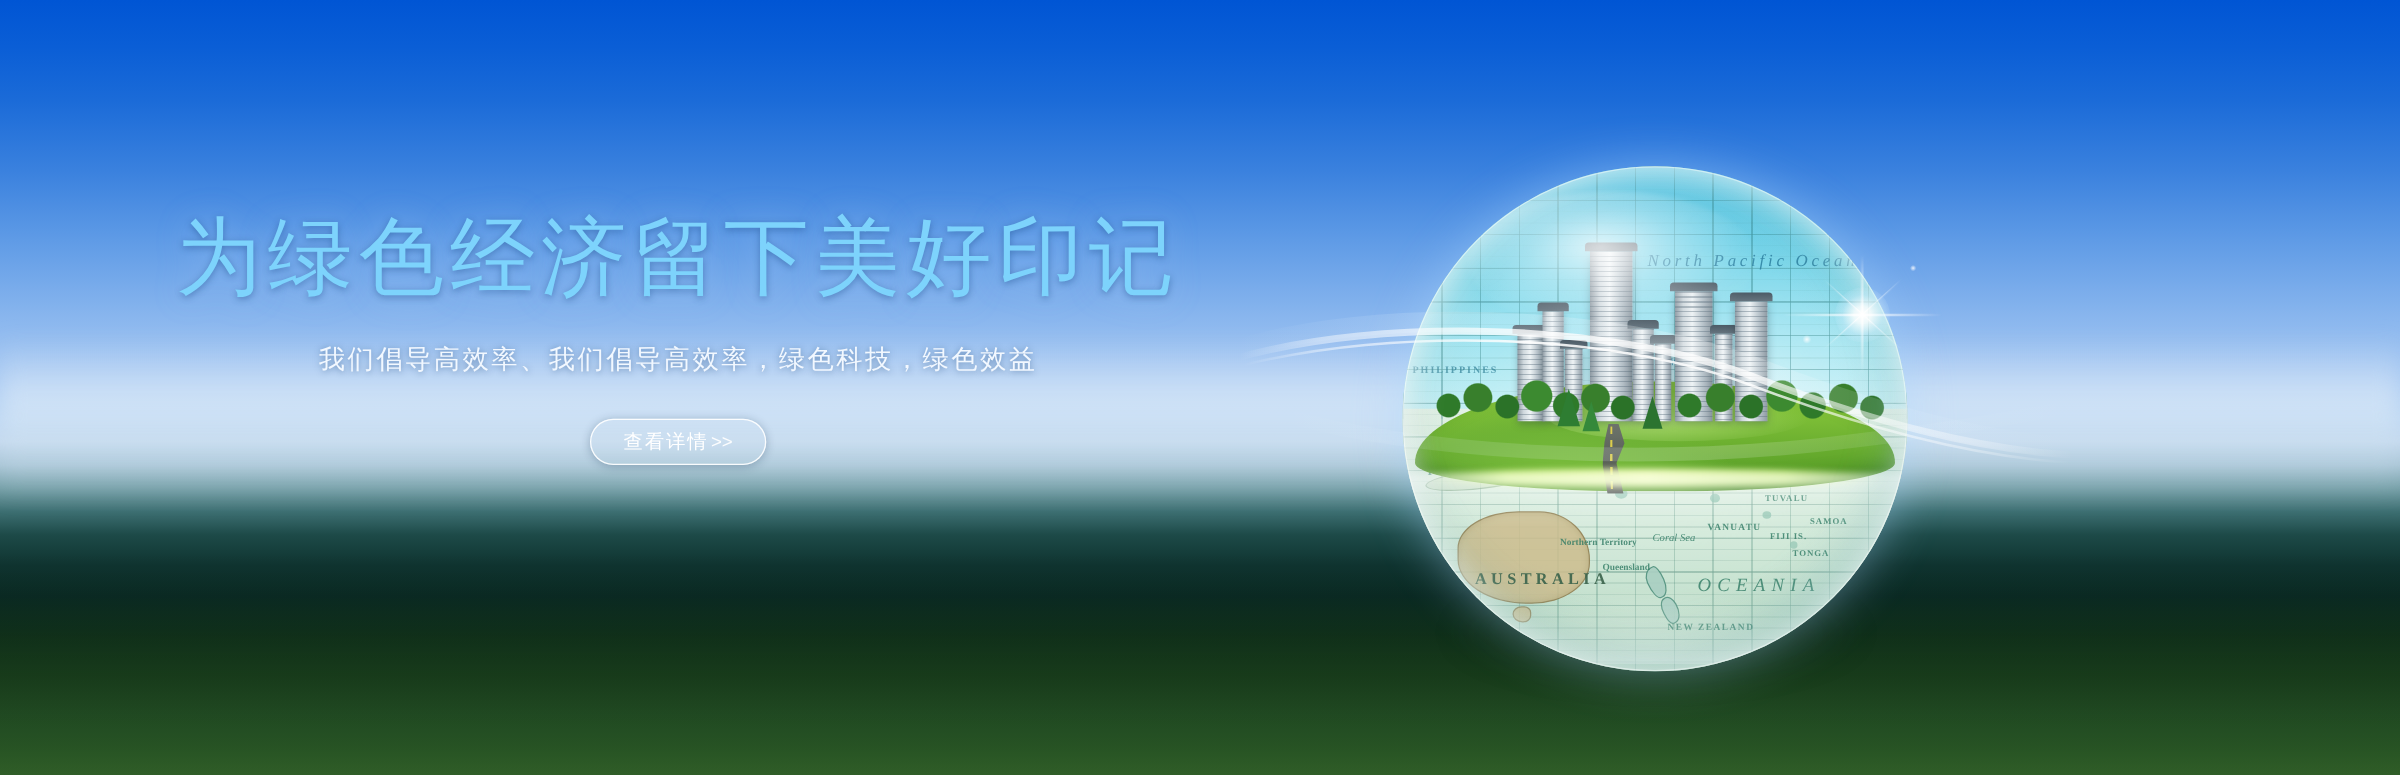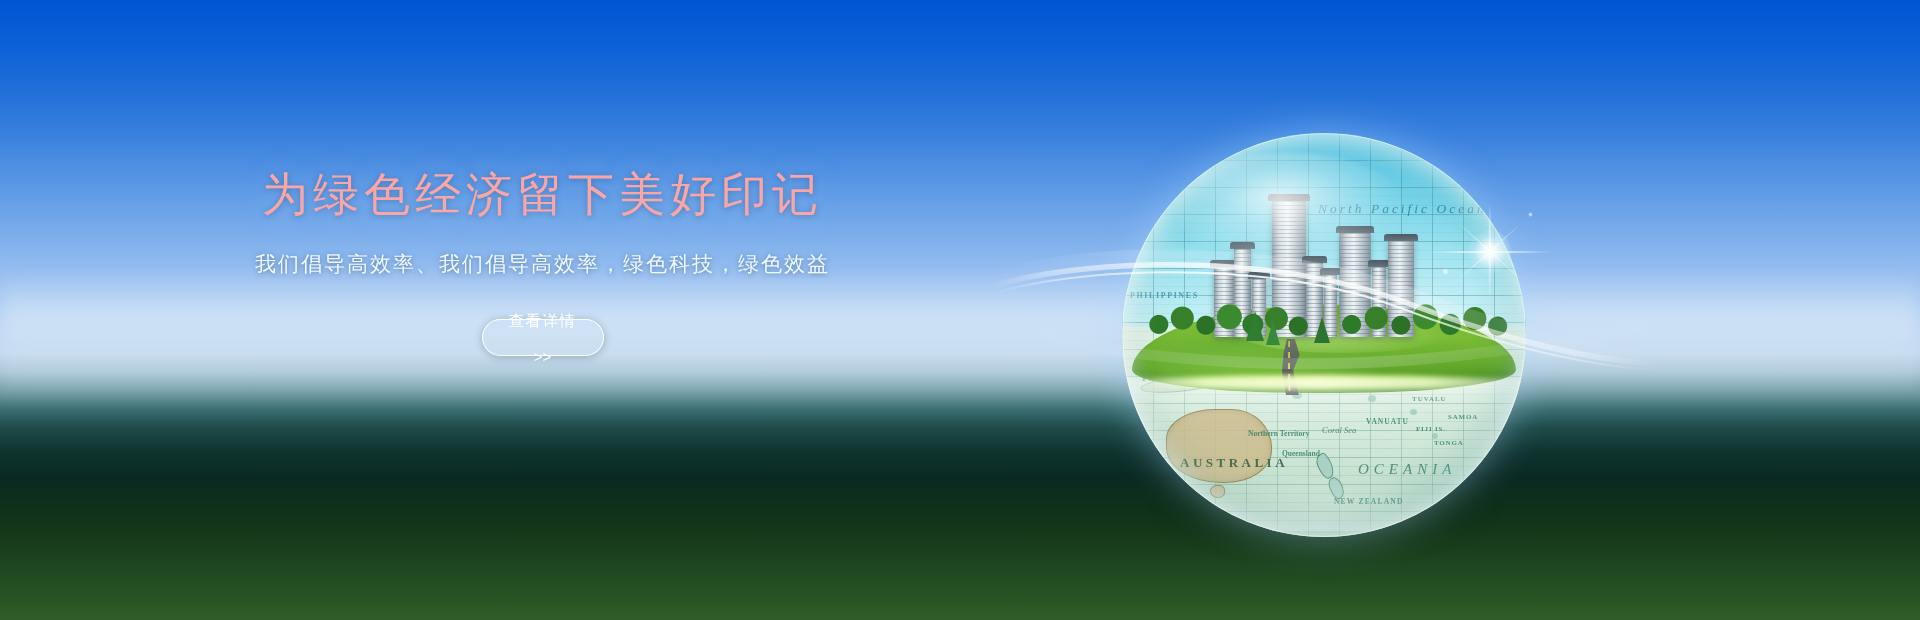--- a/index.html
+++ b/index.html
@@ -55,52 +55,51 @@
   }
 
   
   .copy {
     position:absolute;
     left:0; top:170px; width:1085px;
     text-align:center;
     z-index:40;
   }
   .headline {
-    font-size:46px;
+    font-size:68px;
     line-height:1.08;
     letter-spacing:5px;
-    color:#fca5a5;
+    color:#7dd3fc;
     font-weight:400;
     text-shadow:0 1px 6px rgba(25,70,130,.45), 0 0 26px rgba(180,215,255,.35);
     white-space:nowrap;
   }
   .subline {
     margin-top:30px;
     font-size:21px;
     letter-spacing:2px;
     color:#f2f8ff;
     font-weight:400;
     text-shadow:0 1px 5px rgba(22,62,110,.5);
     white-space:nowrap;
   }
   .cta-wrap { margin-top:34px; }
   .cta {
     display:inline-flex; align-items:center; justify-content:center;
-    gap:16px;
+    gap:2px;
     height:37px; padding:14px 26px;
     border:1.6px solid rgba(255,255,255,.92);
     border-radius:20px;
     background:rgba(255,255,255,.05);
     color:#ffffff;
     font-size:15.5px;
     letter-spacing:1.5px;
     text-decoration:none;
     box-shadow:0 1px 8px rgba(10,40,70,.28);
     cursor:pointer;
-    flex-direction:column;
   }
   .cta .chev { font-size:15px; letter-spacing:0; opacity:.95; }
 
   
   #globe-wrap {
     position:absolute;
     left:1122px; top:133px;
     width:404px; height:404px;
     z-index:30;
   }

